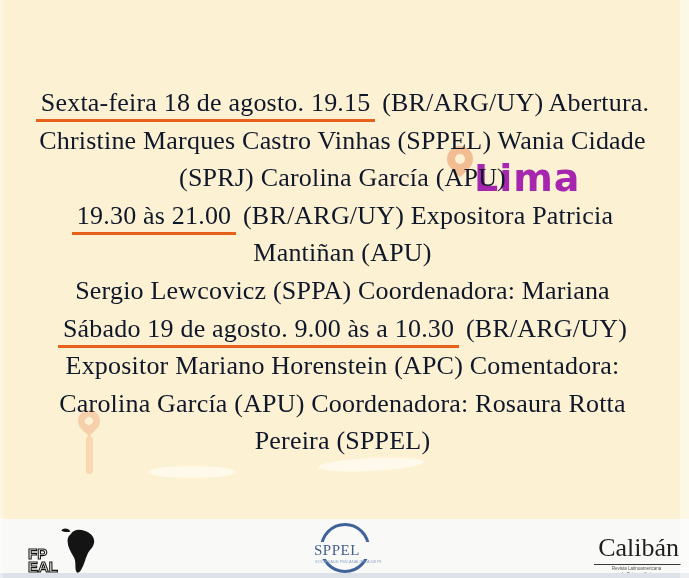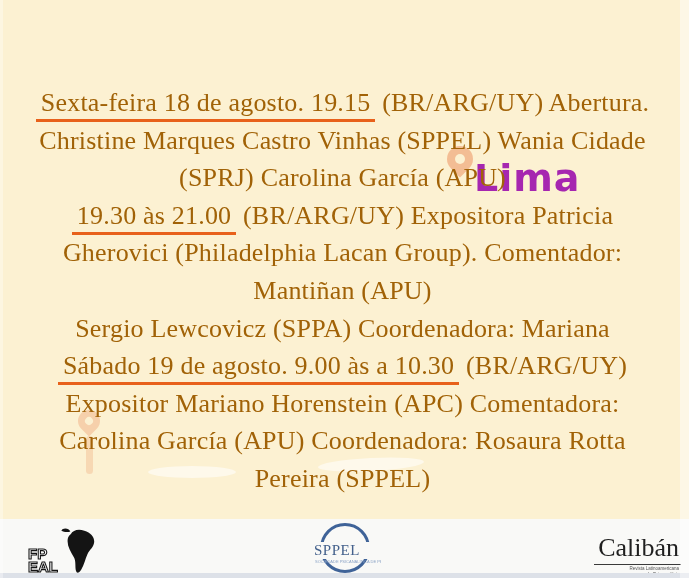--- a/index.html
+++ b/index.html
@@ -32,21 +32,21 @@
     font-size:38px;color:#a21caf;letter-spacing:1px;opacity:.95;
   }
   .blob{position:absolute;background:rgba(255,255,255,0.55);border-radius:50%;z-index:0;}
   .blob1{left:148px;top:466px;width:88px;height:12px;}
   .blob2{left:318px;top:458px;width:106px;height:13px;transform:rotate(-3deg);}
 
   
   .schedule{
     position:absolute;left:10px;right:14px;top:84px;z-index:2;
     text-align:center;font-size:26px;line-height:37.6px;
-    color:#a16207;letter-spacing:.2px;
+    color:#0f172a;letter-spacing:.2px;
   }
   .u{border-bottom:3px solid #e8611b;padding:0 5px 2px;}
 
   
   .footer{
     position:absolute;left:0;top:519px;width:689px;height:54px;
     background:#f9f9f7;z-index:3;
   }
   .footer-edge{
     position:absolute;left:0;top:573px;width:689px;height:5px;
@@ -79,21 +79,21 @@
     font-family:"Liberation Serif", serif;font-size:15px;letter-spacing:.5px;
     color:#44618c;
   }
   .sppel-sub{
     position:absolute;left:-8px;top:33px;width:66px;text-align:center;
     font-family:"Liberation Sans", sans-serif;font-size:4px;color:#8ba3c6;
     white-space:nowrap;overflow:hidden;
   }
 
   
-  .caliban{position:absolute;right:8px;top:14px;text-align:right;}
+  .caliban{position:absolute;right:8px;top:14px;text-align:center;}
   .caliban-name{
     font-family:"Liberation Serif", serif;font-size:26px;color:#1f1f1f;
     border-bottom:1px solid #3a3a3a;padding:0 2px 1px 4px;display:inline-block;
   }
   .caliban-sub{
     font-family:"Liberation Sans", sans-serif;font-size:4.5px;color:#555;
     line-height:5.5px;margin-top:1px;padding-right:2px;
   }
 </style>
 </head>
@@ -107,21 +107,20 @@
 <div class="wm pin pin-small"></div>
 <div class="wm pin-stem"></div>
 <div class="blob blob1"></div>
 <div class="blob blob2"></div>
 
 <div class="schedule">
     <div><span class="u">Sexta-feira 18 de agosto. 19.15</span><span> (BR/ARG/UY) Abertura.</span></div>
     <div><span>Christine Marques Castro Vinhas (SPPEL) Wania Cidade</span></div>
     <div><span>(SPRJ) Carolina García (APU)</span></div>
     <div><span class="u">19.30 às 21.00</span><span> (BR/ARG/UY) Expositora Patricia</span></div>
-    <div><span>Gherovici (Philadelphia Lacan Group). Comentador:</span></div>
     <div><span>Mantiñan (APU)</span></div>
     <div><span>Sergio Lewcovicz (SPPA) Coordenadora: Mariana</span></div>
     <div><span class="u">Sábado 19 de agosto. 9.00 às a 10.30</span><span> (BR/ARG/UY)</span></div>
     <div><span>Expositor Mariano Horenstein (APC) Comentadora:</span></div>
     <div><span>Carolina García (APU) Coordenadora: Rosaura Rotta</span></div>
     <div><span>Pereira (SPPEL)</span></div>
   </div>
 
 <div class="footer">
 

